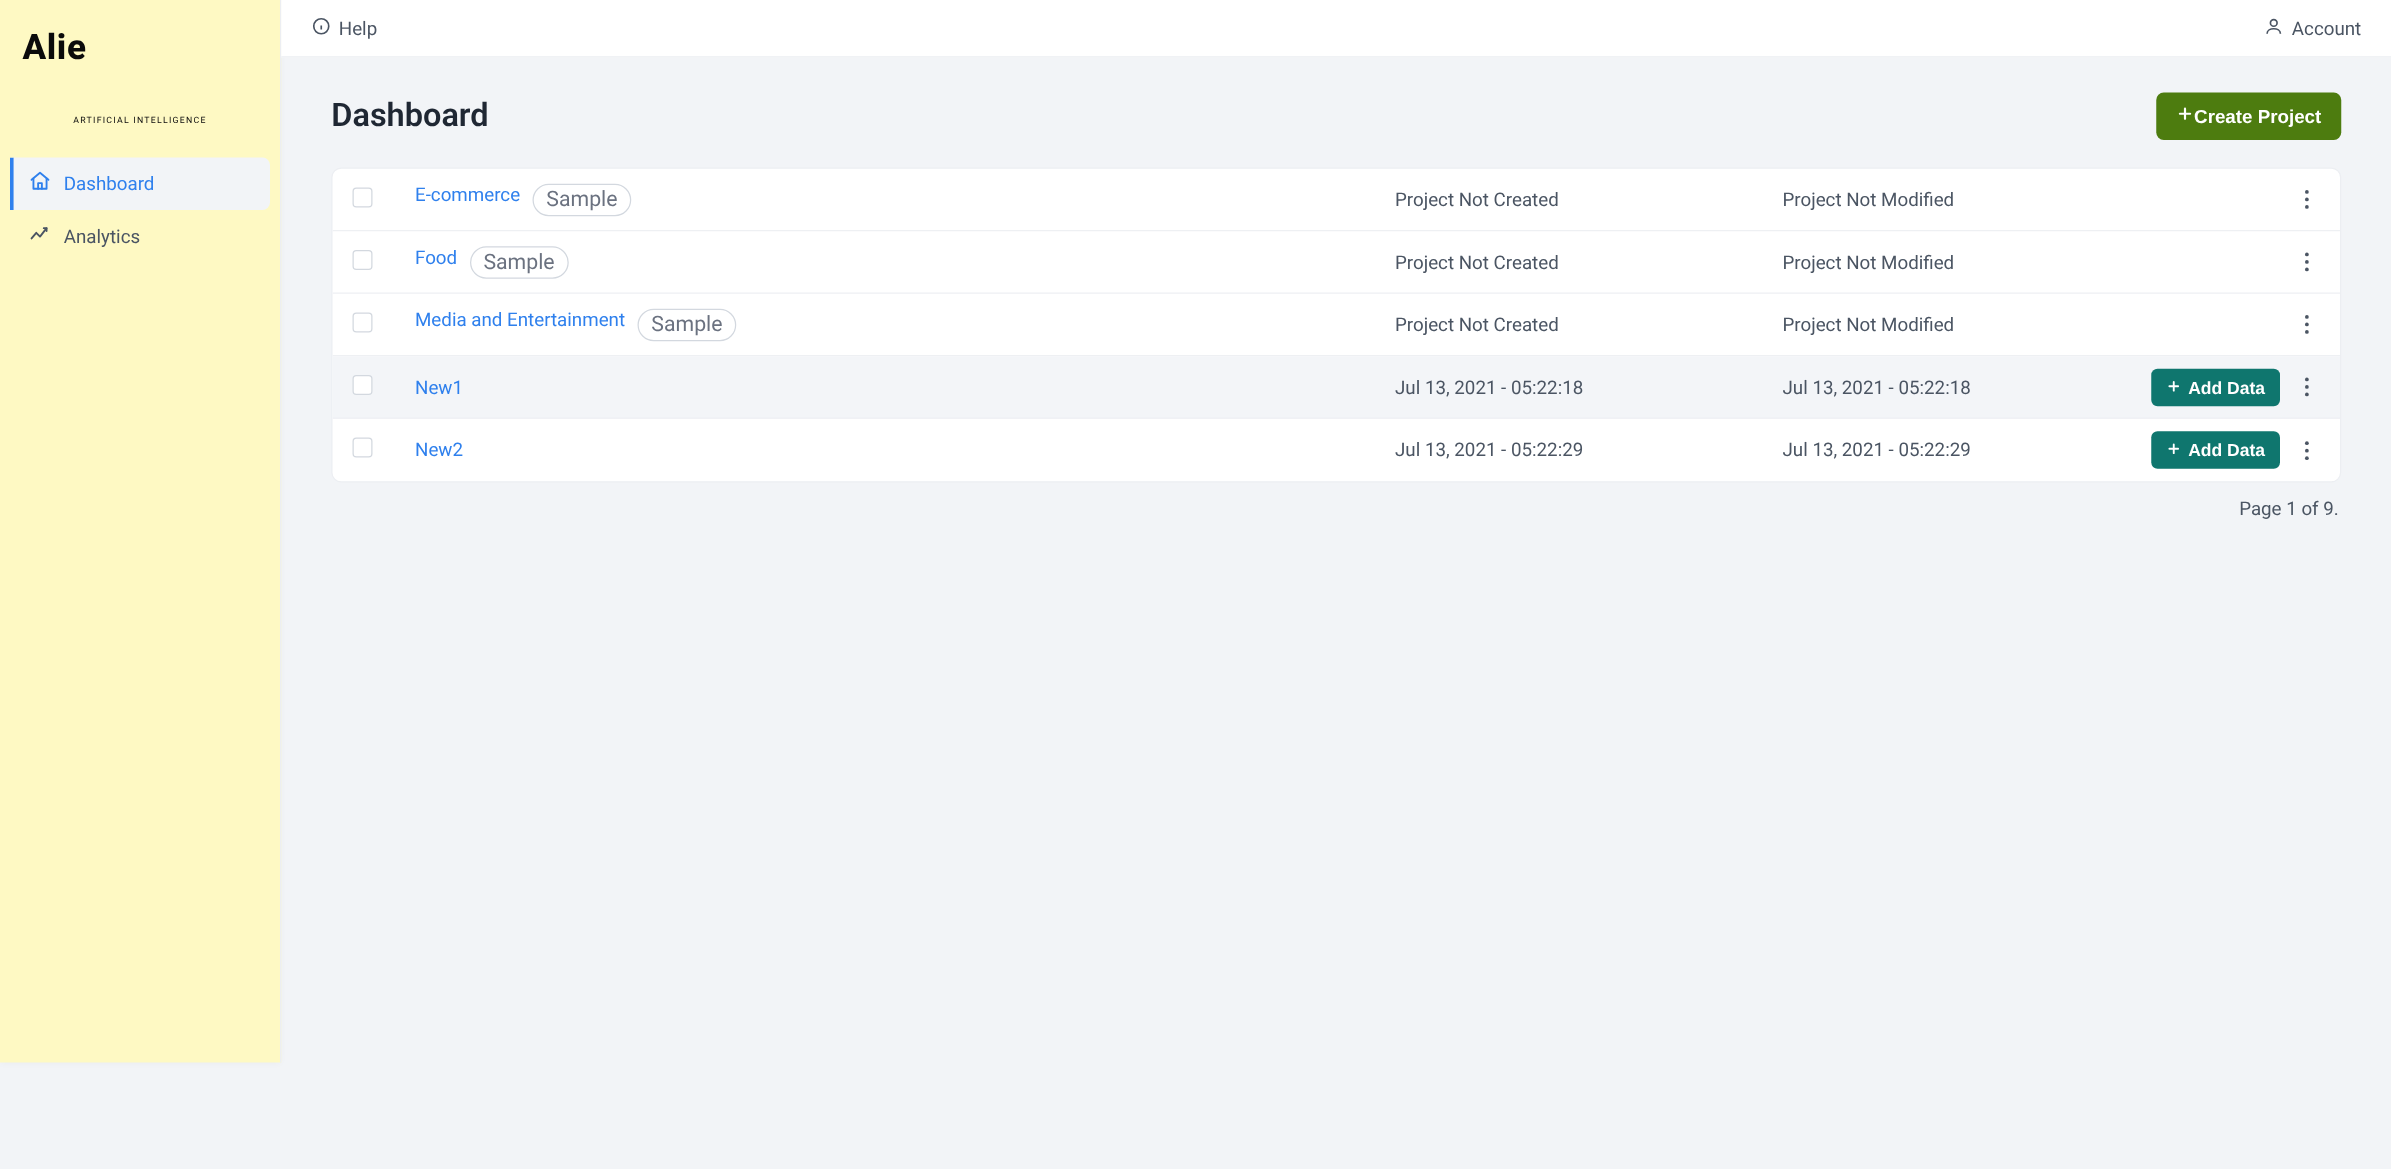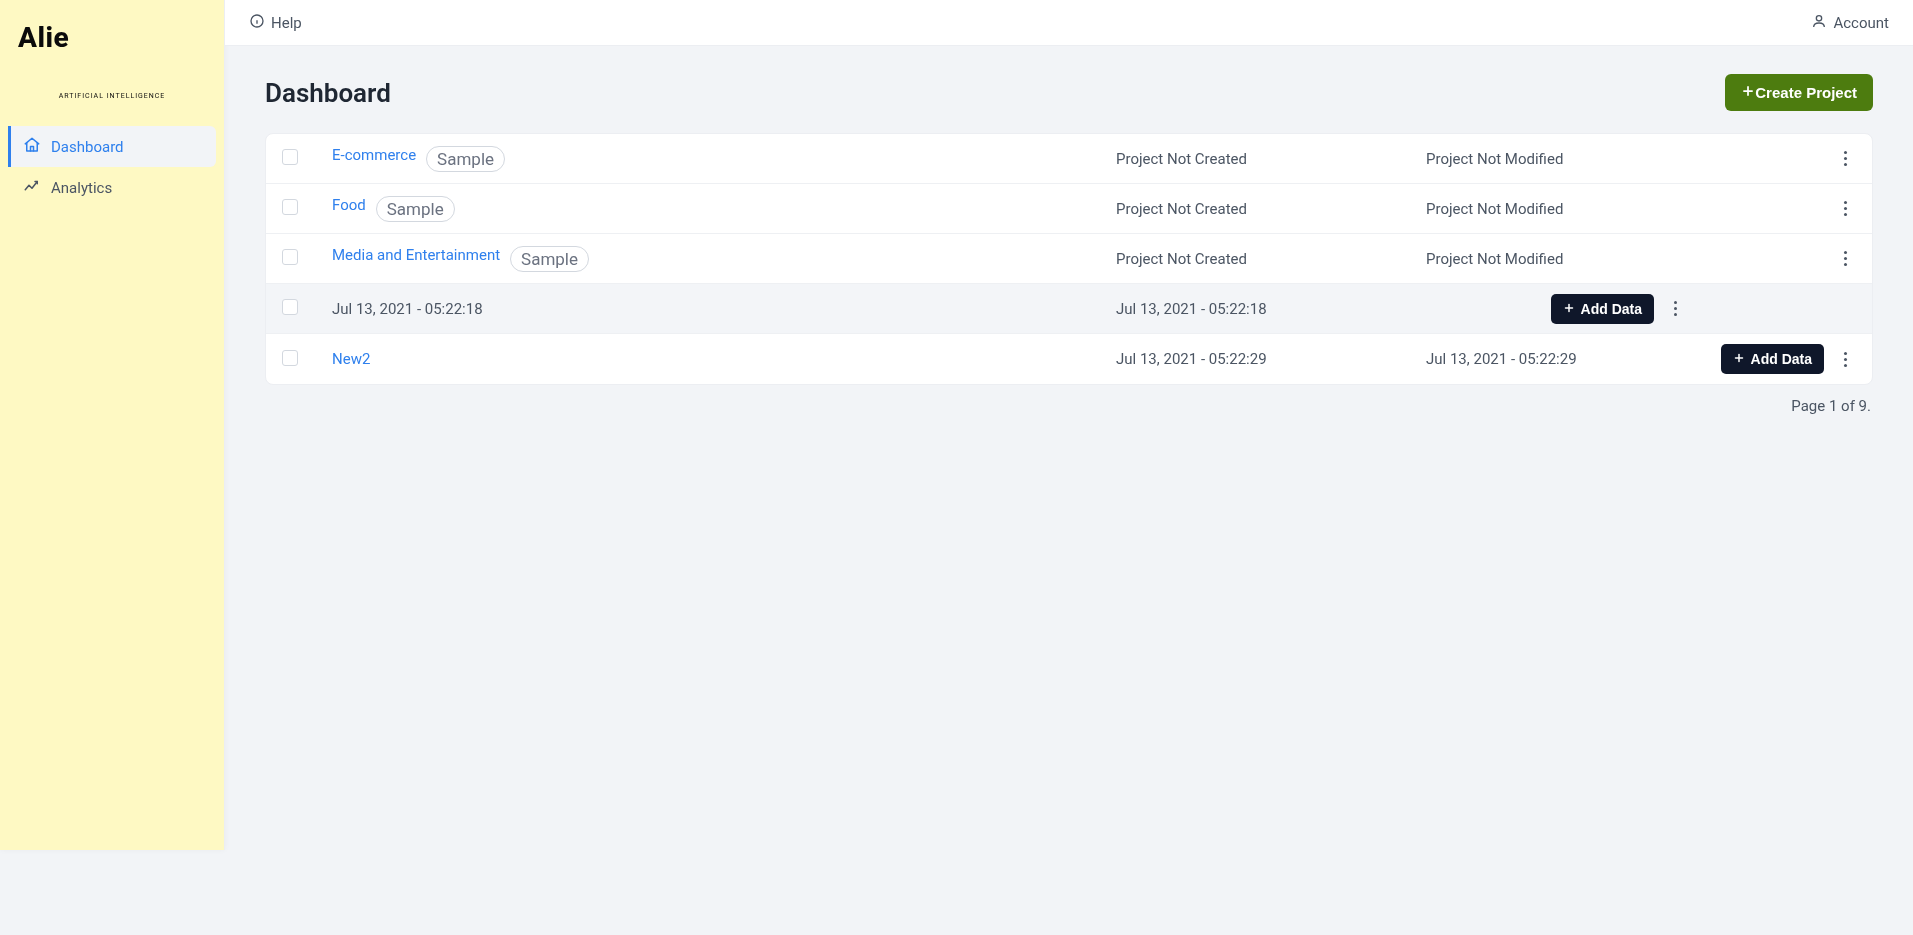--- a/index.html
+++ b/index.html
@@ -162,21 +162,21 @@
     border: 1px solid #D3D8DF;
     background: #fff;
     border-radius: 999px;
     padding: 2px 10px;
   }
   .muted { color: #4B5563; font-size: 15px; }
   .actions {
     display: flex; align-items: center; justify-content: flex-end; gap: 10px;
   }
   .btn-add {
-    background: #0f172a;
+    background: #0f766e;
     color: #fff;
     border: none;
     border-radius: 5px;
     padding: 7px 12px;
     font-size: 14px;
     font-weight: 600;
     display: inline-flex;
     align-items: center;
     gap: 6px;
     cursor: pointer;
@@ -311,20 +311,23 @@
               <div class="actions">
                 <div class="kebab">
                   <span></span>
                   <span></span>
                   <span></span>
                 </div>
               </div>
             </div>
             <div class="trow hovered">
               <div><span class="cbox"></span></div>
+              <div class="pname">
+                <span class="plink">New1</span>
+              </div>
               <div class="muted">Jul 13, 2021 - 05:22:18</div>
               <div class="muted">Jul 13, 2021 - 05:22:18</div>
               <div class="actions">
                 <button class="btn-add">
                   <span><svg viewBox="0 0 24 24" fill="none" stroke="currentColor" stroke-width="3" stroke-linecap="round">
                       <line x1="12" y1="5" x2="12" y2="19"></line>
                       <line x1="5" y1="12" x2="19" y2="12"></line>
                     </svg></span>
                   <span>Add Data</span>
                 </button>

